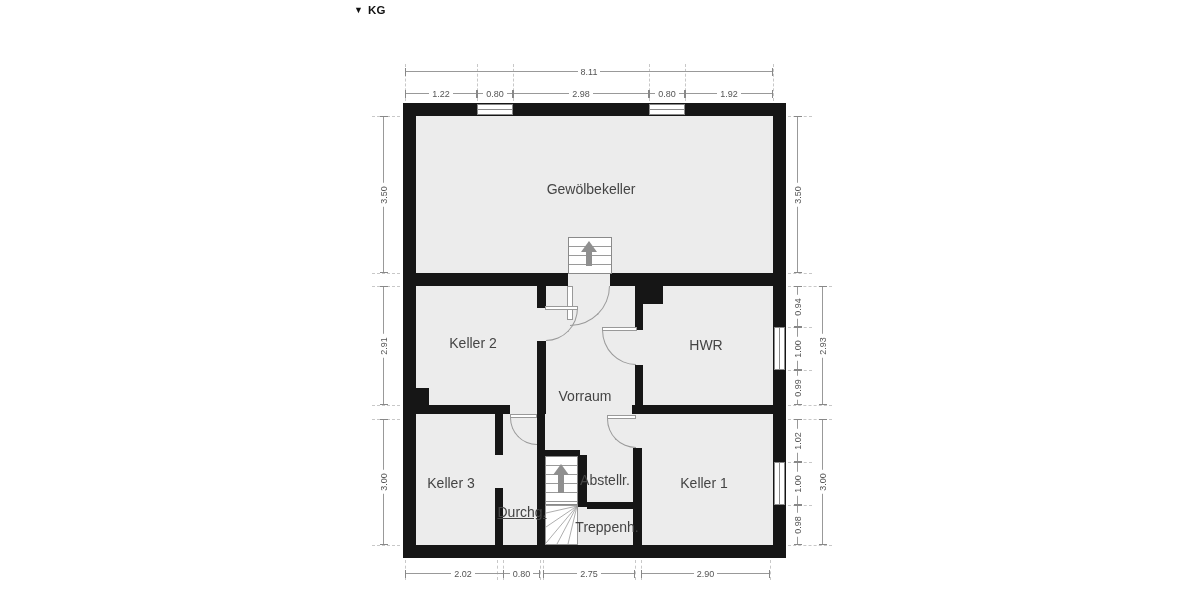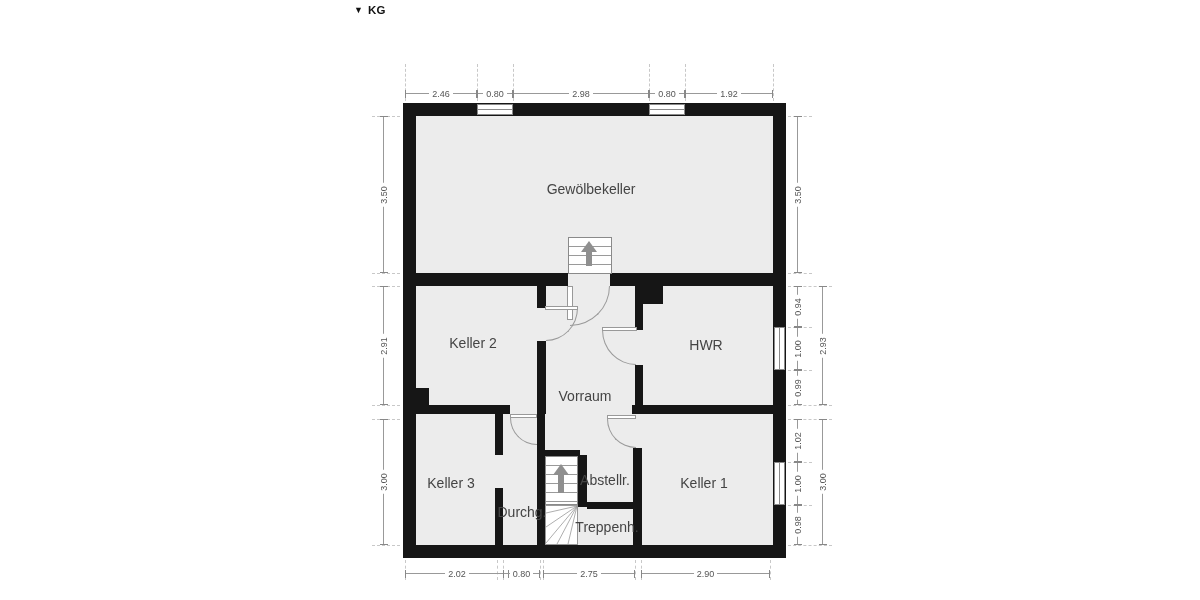--- a/index.html
+++ b/index.html
@@ -113,21 +113,21 @@
     <line x1="32" y1="1" x2="1" y2="38" stroke="#999" stroke-width="0.8"></line>
     <line x1="32" y1="1" x2="12" y2="39" stroke="#999" stroke-width="0.8"></line>
     <line x1="32" y1="1" x2="23" y2="39" stroke="#999" stroke-width="0.8"></line>
   </svg>
 
   <div class="room-lbl" style="left:591px;top:189px;">Gewölbekeller</div>
   <div class="room-lbl" style="left:473px;top:343px;">Keller 2</div>
   <div class="room-lbl" style="left:706px;top:345px;">HWR</div>
   <div class="room-lbl" style="left:585px;top:396px;text-align:right;">Vorraum</div>
   <div class="room-lbl" style="left:451px;top:483px;">Keller 3</div>
-  <div class="room-lbl" style="left:522px;top:512px;">Durchg.</div>
+  <div class="room-lbl" style="left:522px;top:512px;text-decoration:underline;">Durchg.</div>
   <div class="room-lbl" style="left:607px;top:527px;">Treppenh.</div>
   <div class="room-lbl" style="left:605px;top:480px;text-align:right;">Abstellr.</div>
   <div class="room-lbl" style="left:704px;top:483px;">Keller 1</div>
 
   <div class="abs extv" style="left:405px;top:64px;height:37px;"></div>
   <div class="abs extv" style="left:477px;top:64px;height:37px;"></div>
   <div class="abs extv" style="left:513px;top:64px;height:37px;"></div>
   <div class="abs extv" style="left:649px;top:64px;height:37px;"></div>
   <div class="abs extv" style="left:685px;top:64px;height:37px;"></div>
   <div class="abs extv" style="left:773px;top:64px;height:37px;"></div>
@@ -149,37 +149,40 @@
   <div class="abs exth" style="left:788px;top:273px;width:24px;"></div>
   <div class="abs exth" style="left:788px;top:286px;width:44px;"></div>
   <div class="abs exth" style="left:788px;top:327px;width:24px;"></div>
   <div class="abs exth" style="left:788px;top:370px;width:24px;"></div>
   <div class="abs exth" style="left:788px;top:405px;width:44px;"></div>
   <div class="abs exth" style="left:788px;top:419px;width:44px;"></div>
   <div class="abs exth" style="left:788px;top:462px;width:24px;"></div>
   <div class="abs exth" style="left:788px;top:505px;width:24px;"></div>
   <div class="abs exth" style="left:788px;top:545px;width:44px;"></div>
 
+  <div class="dim dim-h" style="left:405px;top:67px;width:368px;height:9px;">
+    <span class="lbl">8.11</span>
+    </div>
   <div class="dim dim-h" style="left:405px;top:89px;width:72px;height:9px;">
-    <span class="lbl">2.46</span>
+    <span class="lbl">1.22</span>
     </div>
   <div class="dim dim-h" style="left:477px;top:89px;width:36px;height:9px;">
     <span class="lbl">0.80</span>
     </div>
   <div class="dim dim-h" style="left:513px;top:89px;width:136px;height:9px;">
     <span class="lbl">2.98</span>
     </div>
   <div class="dim dim-h" style="left:649px;top:89px;width:36px;height:9px;">
     <span class="lbl">0.80</span>
     </div>
   <div class="dim dim-h" style="left:685px;top:89px;width:88px;height:9px;">
     <span class="lbl">1.92</span>
     </div>
 
-  <div class="dim dim-h" style="left:405px;top:569px;width:104px;height:9px;">
+  <div class="dim dim-h" style="left:405px;top:569px;width:116px;height:9px;">
     <span class="lbl">2.02</span>
     </div>
   <div class="dim dim-h" style="left:503px;top:569px;width:37px;height:9px;">
     <span class="lbl">0.80</span>
     </div>
   <div class="dim dim-h" style="left:543px;top:569px;width:92px;height:9px;">
     <span class="lbl">2.75</span>
     </div>
   <div class="dim dim-h" style="left:641px;top:569px;width:129px;height:9px;">
     <span class="lbl">2.90</span>

